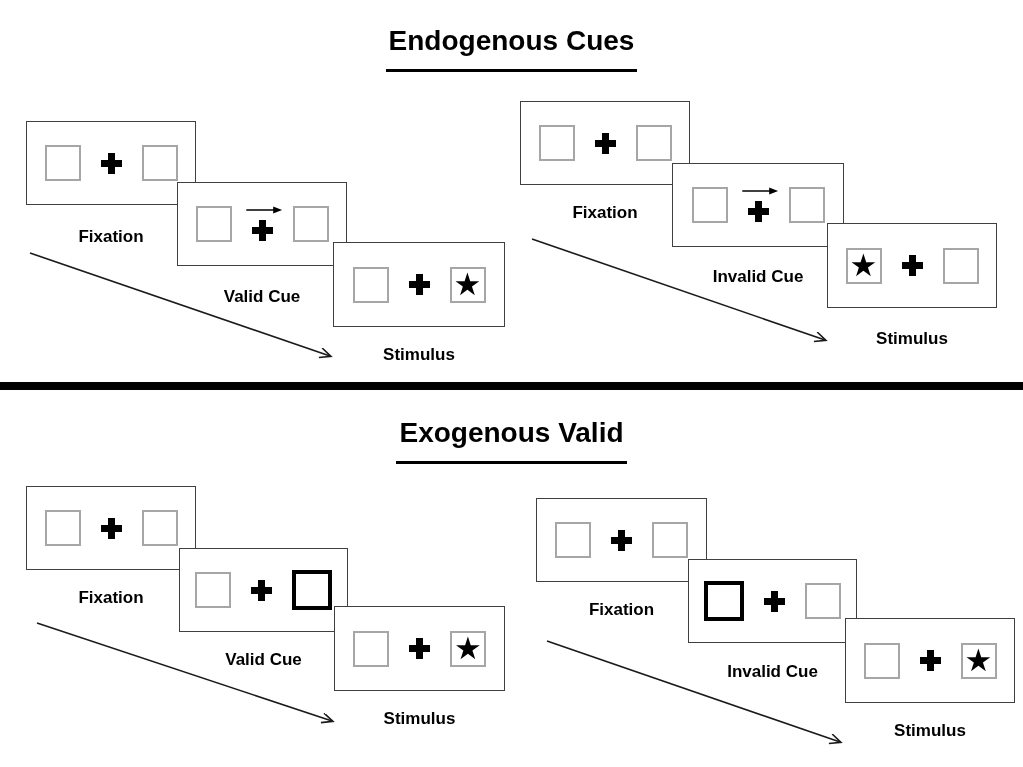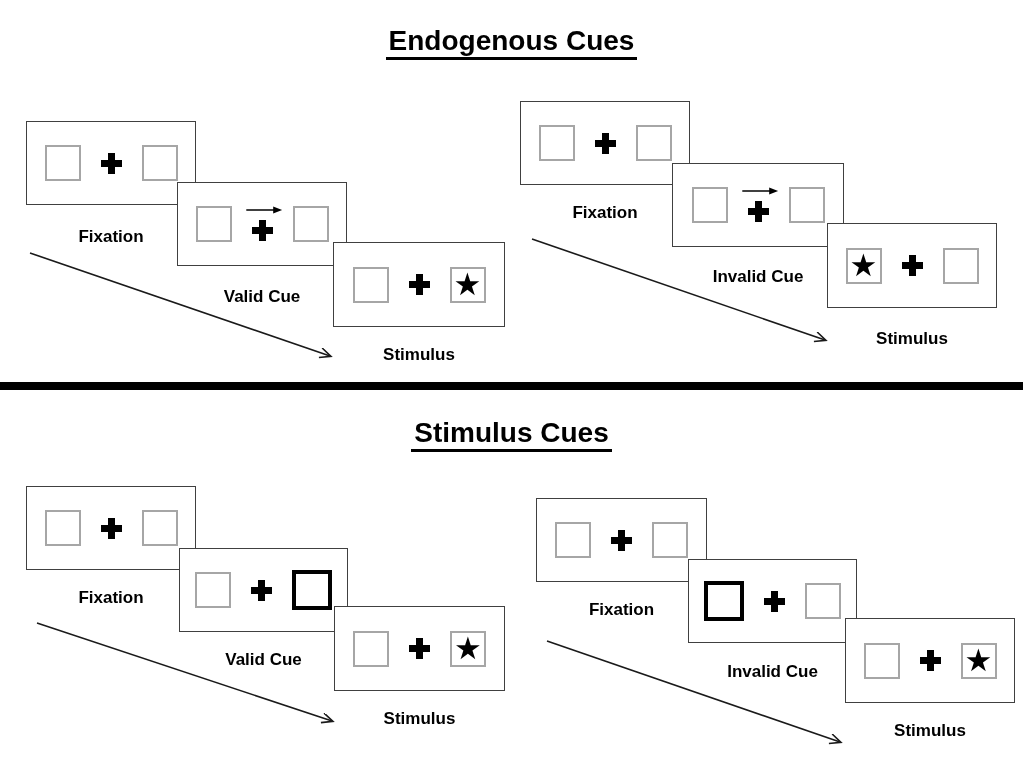--- a/index.html
+++ b/index.html
@@ -4,21 +4,21 @@
 <style>
   html,body{margin:0;padding:0;background:#fff;}
   .stage{
     position:relative;width:1023px;height:767px;background:#ffffff;overflow:hidden;
     font-family:"Liberation Sans",sans-serif;color:#000;
   }
   .title{
     position:absolute;left:0;width:100%;text-align:center;
     font-size:28px;font-weight:bold;margin:0;letter-spacing:0px;
   }
-  .title span{border-bottom:3px solid #000;padding:0 3px 1px 3px;}
+  .title span{border-bottom:3px solid #000;padding:0 3px 13px 3px;}
   .title.endo{top:25px;}
   .title.exo{top:417px;}
   .divider{position:absolute;left:0;top:382px;width:1023px;height:8px;background:#000;}
   .panel{
     position:absolute;width:170px;height:84px;background:#ffffff;
     border:1.5px solid #404040;box-sizing:border-box;
     display:flex;align-items:center;justify-content:center;gap:20px;
   }
   .box{
     width:36px;height:36px;background:#fff;border:2px solid #a6a6a6;
@@ -35,21 +35,21 @@
     position:absolute;font-size:17px;font-weight:bold;text-align:center;line-height:20px;margin-top:8px;
   }
   .overlay{position:absolute;left:0;top:0;width:1023px;height:767px;pointer-events:none;}
 </style>
 </head>
 <body>
 
 <div class="stage">
 
   <h1 class="title endo"><span>Endogenous Cues</span></h1>
-  <h1 class="title exo"><span>Stimulus Cues</span></h1>
+  <h1 class="title exo"><span>Exogenous Valid</span></h1>
 
   <div class="divider"></div>
 
   <svg class="overlay" viewBox="0 0 1023 767">
     <defs>
       <marker id="ah" markerWidth="14" markerHeight="12" refX="11" refY="5" orient="auto" markerUnits="userSpaceOnUse">
         <path d="M1,0 L12,5 L1,10" fill="none" stroke="#1a1a1a" stroke-width="1.6"></path>
       </marker>
     </defs>
     <line x1="30" y1="253" x2="330" y2="356" stroke="#1a1a1a" stroke-width="1.6" marker-end="url(#ah)"></line>

